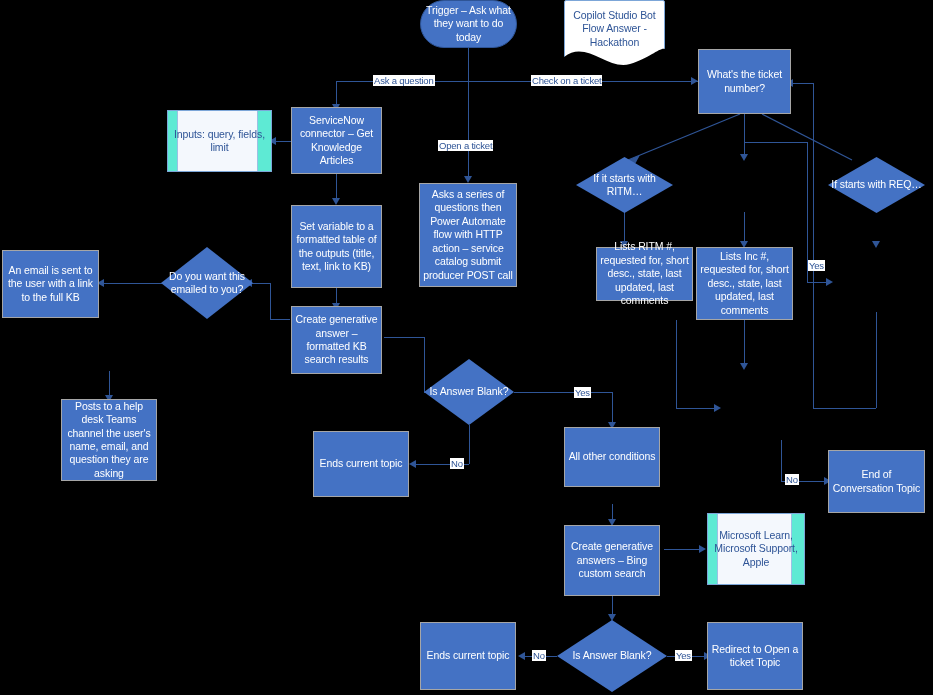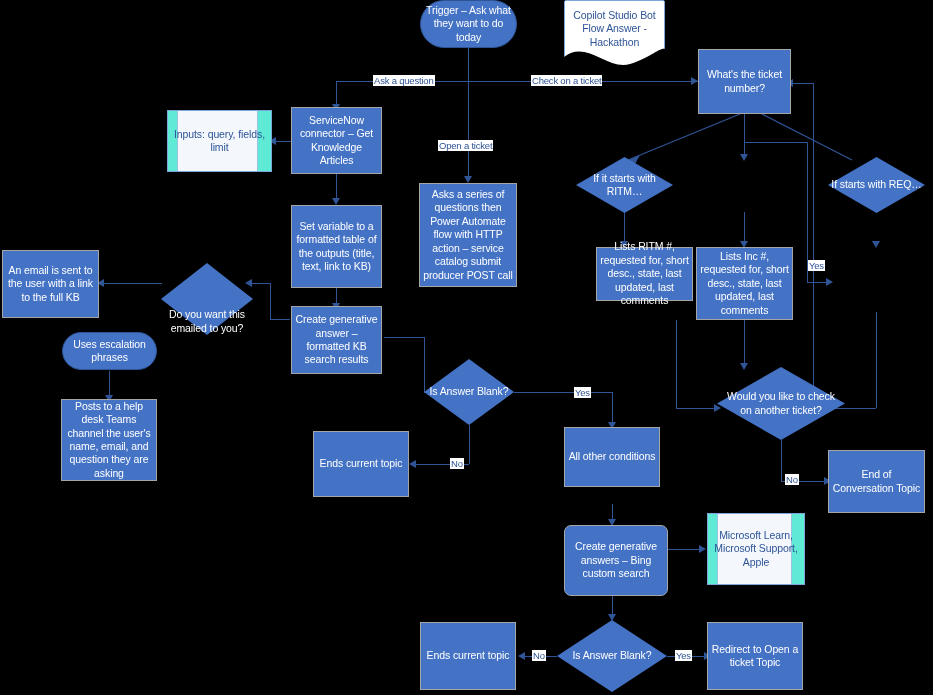--- a/index.html
+++ b/index.html
@@ -324,60 +324,53 @@
 
   <div class="node proc" style="left:696px; top:247px; width:97px; height:73px;">
     <span class="txt">Lists Inc #, requested for, short desc., state, last updated, last comments</span>
   </div>
 
 
   <div class="node proc" style="left:2px; top:250px; width:97px; height:68px;">
     <span class="txt">An email is sent to the user with a link to the full KB</span>
   </div>
 
-  <div class="node dec" style="left:161px; top:263px; width:92px; height:72px;align-items:flex-end;">
+  <div class="node dec" style="left:161px; top:247px; width:92px; height:72px;">
     <span class="diamond"></span>
     <span class="txt">Do you want this emailed to you?</span>
   </div>
 
   <div class="node proc" style="left:291px; top:306px; width:91px; height:68px;">
     <span class="txt">Create generative answer – formatted KB search results</span>
   </div>
 
-  <div class="node term" style="left:62px; top:332px; width:95px; height:38px;">
-    <span class="txt">Uses escalation phrases</span>
-  </div>
 
   <div class="node proc" style="left:61px; top:399px; width:96px; height:82px;">
     <span class="txt">Posts to a help desk Teams channel the user's name, email, and question they are asking</span>
   </div>
 
   <div class="node dec" style="left:424px; top:359px; width:90px; height:66px;">
     <span class="diamond"></span>
     <span class="txt">Is Answer Blank?</span>
   </div>
 
-  <div class="node dec" style="left:717px; top:367px; width:128px; height:73px;">
-    <span class="diamond"></span>
-    <span class="txt">Would you like to check on another ticket?</span>
-  </div>
 
   <div class="node proc" style="left:313px; top:431px; width:96px; height:66px;">
     <span class="txt">Ends current topic</span>
   </div>
 
   <div class="node proc" style="left:564px; top:427px; width:96px; height:60px;">
     <span class="txt">All other conditions</span>
   </div>
 
   <div class="node proc" style="left:828px; top:450px; width:97px; height:63px;">
     <span class="txt">End of Conversation Topic</span>
   </div>
 
-  <div class="node proc" style="left:564px; top:525px; width:104px; height:71px;border-radius:7px;">
+  <div class="node proc" style="left:564px; top:525px; width:96px; height:71px;">
     <span class="txt">Create generative answers – Bing custom search</span>
   </div>
 
   <div class="node docbox" style="left:707px; top:513px; width:98px; height:72px;">
     <span class="inner" style="left:9px; right:12px;"></span>
     <span class="txt">Microsoft Learn, Microsoft Support, Apple</span>
   </div>
 
   <div class="node proc" style="left:420px; top:622px; width:96px; height:68px;">
     <span class="txt">Ends current topic</span>

